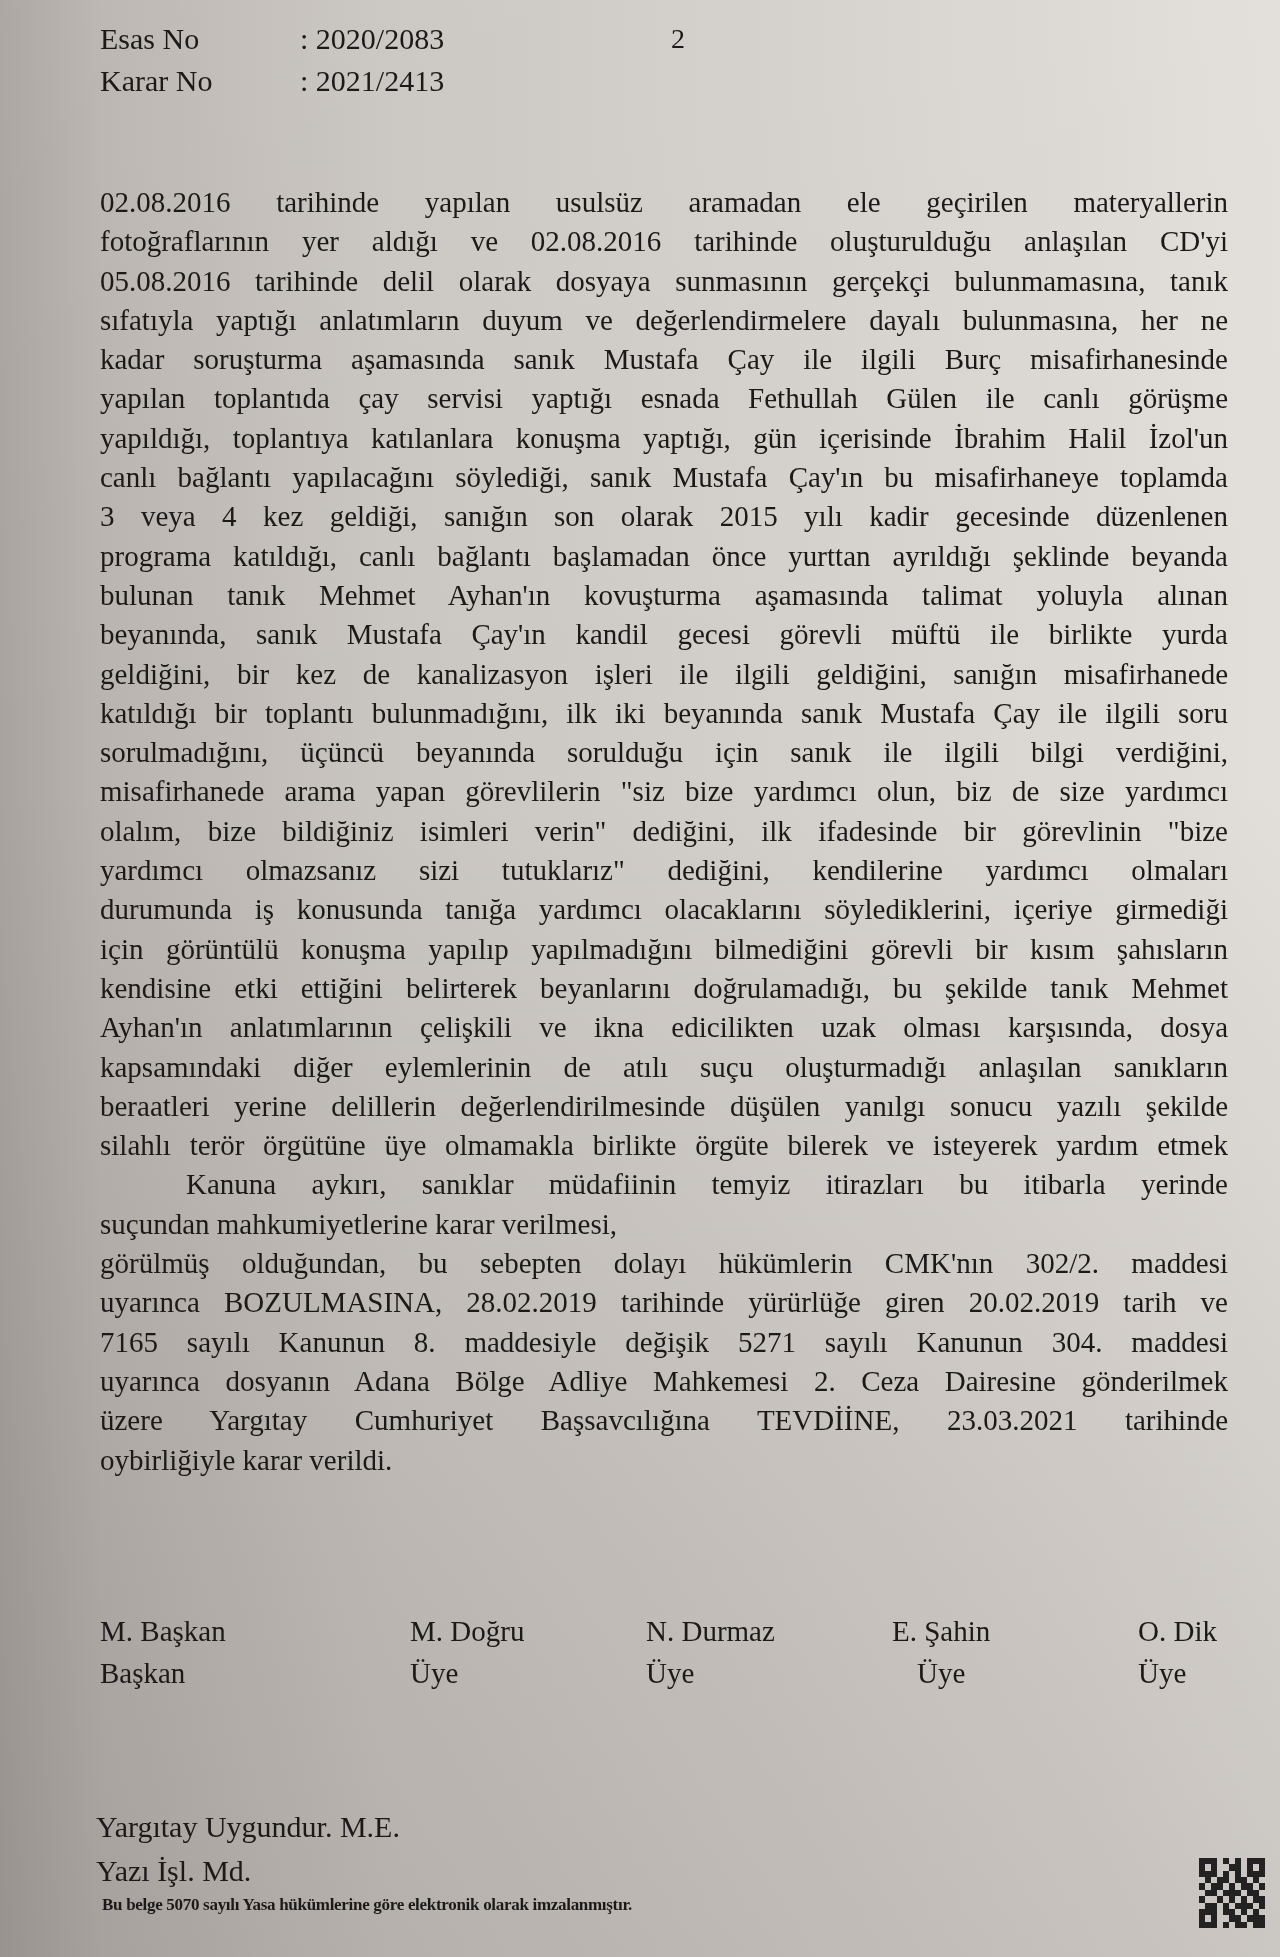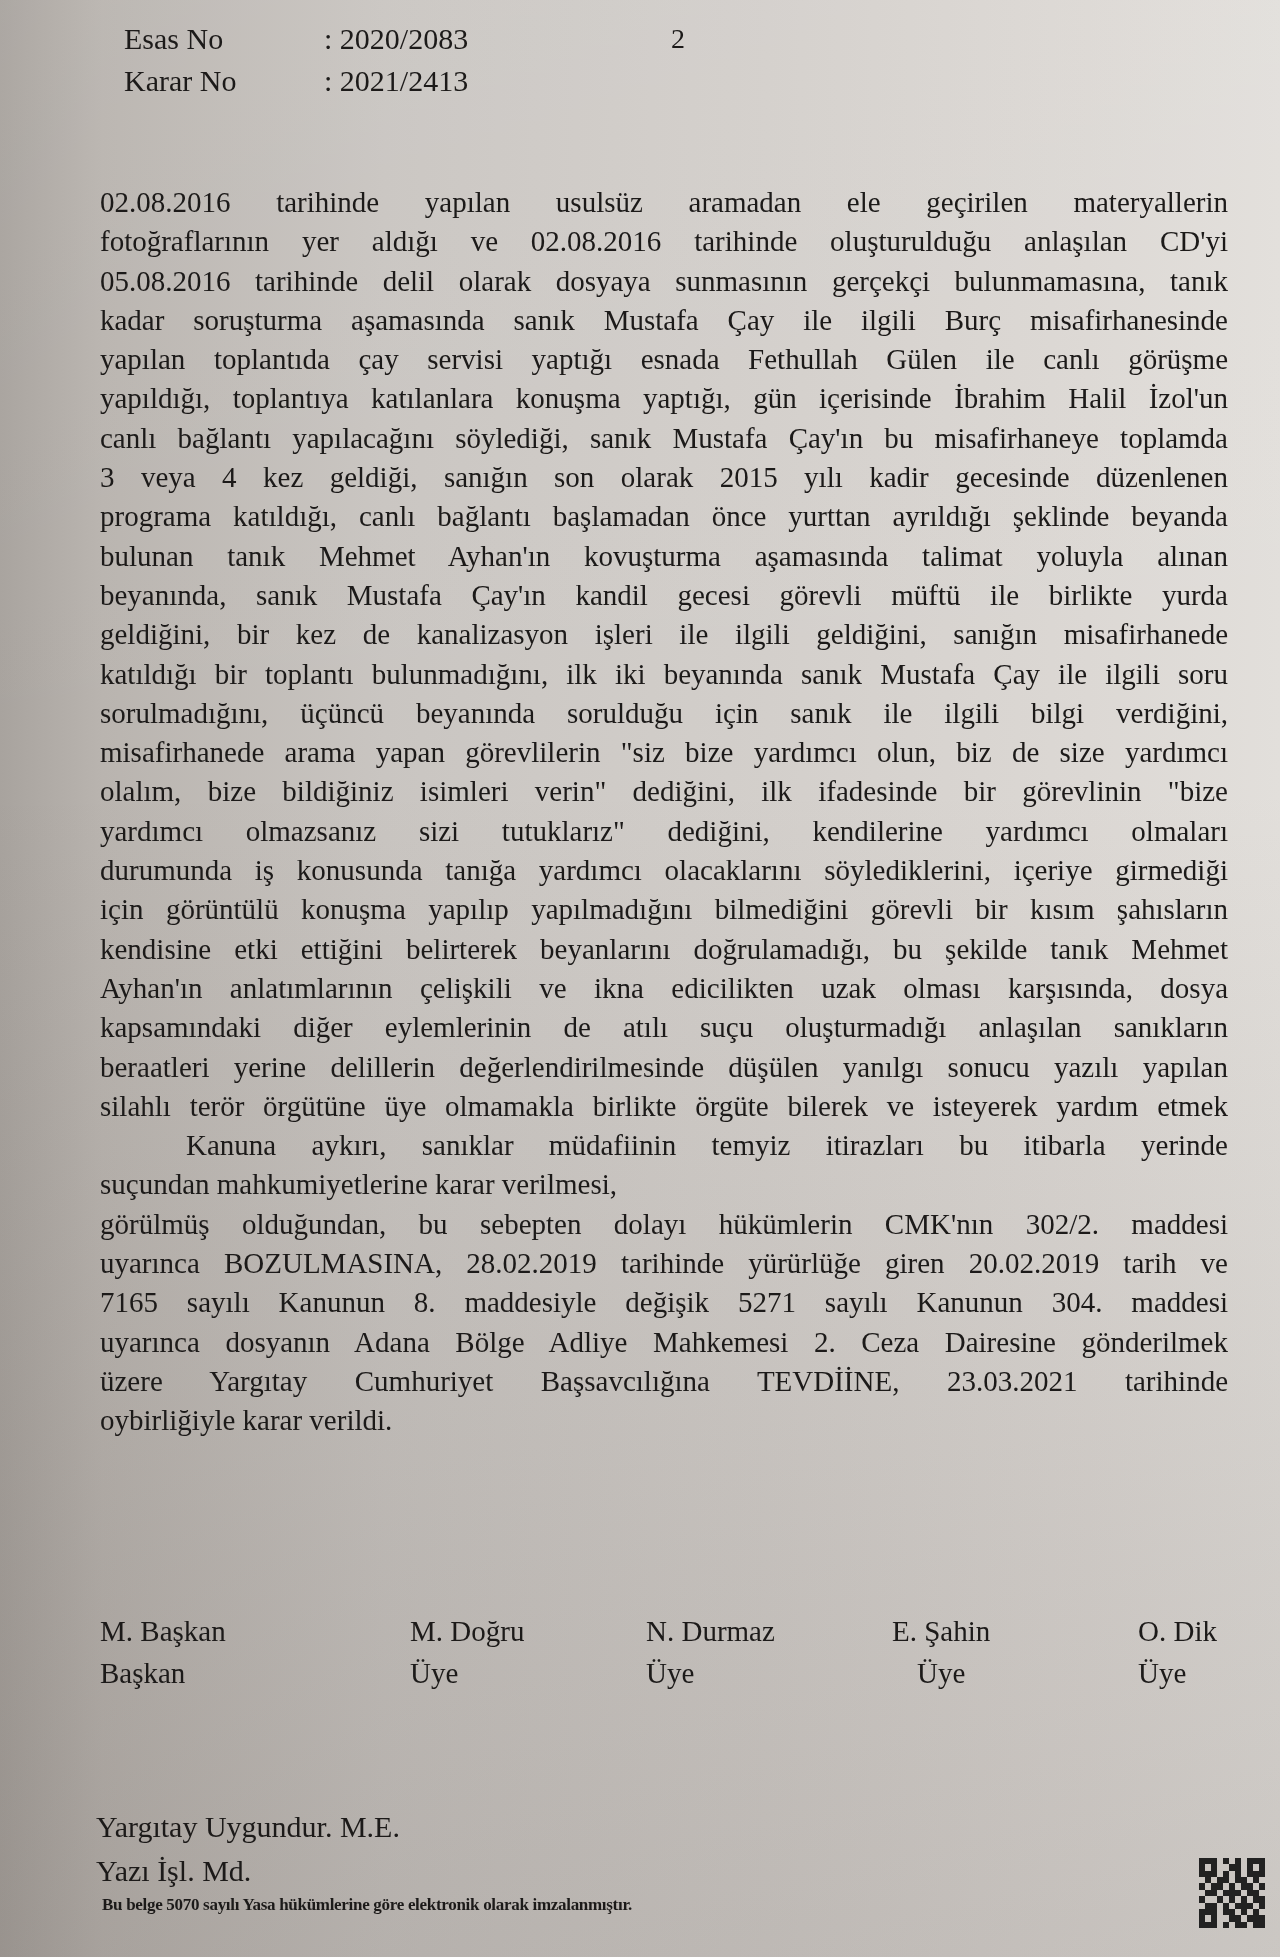--- a/index.html
+++ b/index.html
@@ -7,21 +7,21 @@
     width:1280px; height:1957px; overflow:hidden; position:relative;
     background: linear-gradient(90deg, #a8a39e 0%, #b9b4af 8%, #c9c5c1 30%, #d3cfcb 60%, #dcd8d4 85%, #e2dfdb 100%);
     font-family: "Liberation Serif", "DejaVu Serif", serif;
     color:#1c1a19;
   }
   .shade {
     position:absolute; left:0; top:0; width:1280px; height:1957px; pointer-events:none;
     background: linear-gradient(180deg, rgba(255,255,255,0.05) 0%, rgba(0,0,0,0) 40%, rgba(60,50,45,0.10) 80%, rgba(60,50,45,0.14) 100%);
   }
   .header { position:absolute; left:100px; top:18px; font-size:30px; line-height:42px; }
-  .header .row { display:flex;margin-left:24px; }
+  .header .row { display:flex; }
   .header .lbl { width:200px; }
   .header .val { width:370px; }
   .page-no { position:absolute; left:671px; top:18px; font-size:28px; line-height:42px; }
   .body-text { position:absolute; left:100px; top:183px; width:1128px; font-size:29px; }
   .line {
     height:39.3px; line-height:39.3px; white-space:nowrap;
     text-align:justify; text-align-last:justify; overflow:hidden;
   }
   .line.last { text-align-last:left; }
   .line.indent { padding-left:86px; }
@@ -51,40 +51,41 @@
     <span class="lbl">Karar No</span>
     <span class="val">: 2021/2413</span>
   </div>
 </div>
 <div class="page-no">2</div>
 
 <div class="body-text">
   <div class="line">02.08.2016 tarihinde yapılan usulsüz aramadan ele geçirilen materyallerin</div>
   <div class="line">fotoğraflarının yer aldığı ve 02.08.2016 tarihinde oluşturulduğu anlaşılan CD'yi</div>
   <div class="line">05.08.2016 tarihinde delil olarak dosyaya sunmasının gerçekçi bulunmamasına, tanık</div>
+  <div class="line">sıfatıyla yaptığı anlatımların duyum ve değerlendirmelere dayalı bulunmasına, her ne</div>
   <div class="line">kadar soruşturma aşamasında sanık Mustafa Çay ile ilgili Burç misafirhanesinde</div>
   <div class="line">yapılan toplantıda çay servisi yaptığı esnada Fethullah Gülen ile canlı görüşme</div>
   <div class="line">yapıldığı, toplantıya katılanlara konuşma yaptığı, gün içerisinde İbrahim Halil İzol'un</div>
   <div class="line">canlı bağlantı yapılacağını söylediği, sanık Mustafa Çay'ın bu misafirhaneye toplamda</div>
   <div class="line">3 veya 4 kez geldiği, sanığın son olarak 2015 yılı kadir gecesinde düzenlenen</div>
   <div class="line">programa katıldığı, canlı bağlantı başlamadan önce yurttan ayrıldığı şeklinde beyanda</div>
   <div class="line">bulunan tanık Mehmet Ayhan'ın kovuşturma aşamasında talimat yoluyla alınan</div>
   <div class="line">beyanında, sanık Mustafa Çay'ın kandil gecesi görevli müftü ile birlikte yurda</div>
   <div class="line">geldiğini, bir kez de kanalizasyon işleri ile ilgili geldiğini, sanığın misafirhanede</div>
   <div class="line">katıldığı bir toplantı bulunmadığını, ilk iki beyanında sanık Mustafa Çay ile ilgili soru</div>
   <div class="line">sorulmadığını, üçüncü beyanında sorulduğu için sanık ile ilgili bilgi verdiğini,</div>
   <div class="line">misafirhanede arama yapan görevlilerin "siz bize yardımcı olun, biz de size yardımcı</div>
   <div class="line">olalım, bize bildiğiniz isimleri verin" dediğini, ilk ifadesinde bir görevlinin "bize</div>
   <div class="line">yardımcı olmazsanız sizi tutuklarız" dediğini, kendilerine yardımcı olmaları</div>
   <div class="line">durumunda iş konusunda tanığa yardımcı olacaklarını söylediklerini, içeriye girmediği</div>
   <div class="line">için görüntülü konuşma yapılıp yapılmadığını bilmediğini görevli bir kısım şahısların</div>
   <div class="line">kendisine etki ettiğini belirterek beyanlarını doğrulamadığı, bu şekilde tanık Mehmet</div>
   <div class="line">Ayhan'ın anlatımlarının çelişkili ve ikna edicilikten uzak olması karşısında, dosya</div>
   <div class="line">kapsamındaki diğer eylemlerinin de atılı suçu oluşturmadığı anlaşılan sanıkların</div>
-  <div class="line">beraatleri yerine delillerin değerlendirilmesinde düşülen yanılgı sonucu yazılı yapılan</div>
+  <div class="line">beraatleri yerine delillerin değerlendirilmesinde düşülen yanılgı sonucu yazılı şekilde</div>
   <div class="line">silahlı terör örgütüne üye olmamakla birlikte örgüte bilerek ve isteyerek yardım etmek</div>
   <div class="line indent">Kanuna aykırı, sanıklar müdafiinin temyiz itirazları bu itibarla yerinde</div>
   <div class="line last">suçundan mahkumiyetlerine karar verilmesi,</div>
   <div class="line">görülmüş olduğundan, bu sebepten dolayı hükümlerin CMK'nın 302/2. maddesi</div>
   <div class="line">uyarınca BOZULMASINA, 28.02.2019 tarihinde yürürlüğe giren 20.02.2019 tarih ve</div>
   <div class="line">7165 sayılı Kanunun 8. maddesiyle değişik 5271 sayılı Kanunun 304. maddesi</div>
   <div class="line">uyarınca dosyanın Adana Bölge Adliye Mahkemesi 2. Ceza Dairesine gönderilmek</div>
   <div class="line">üzere Yargıtay Cumhuriyet Başsavcılığına TEVDİİNE, 23.03.2021 tarihinde</div>
   <div class="line last">oybirliğiyle karar verildi.</div>
 </div>

